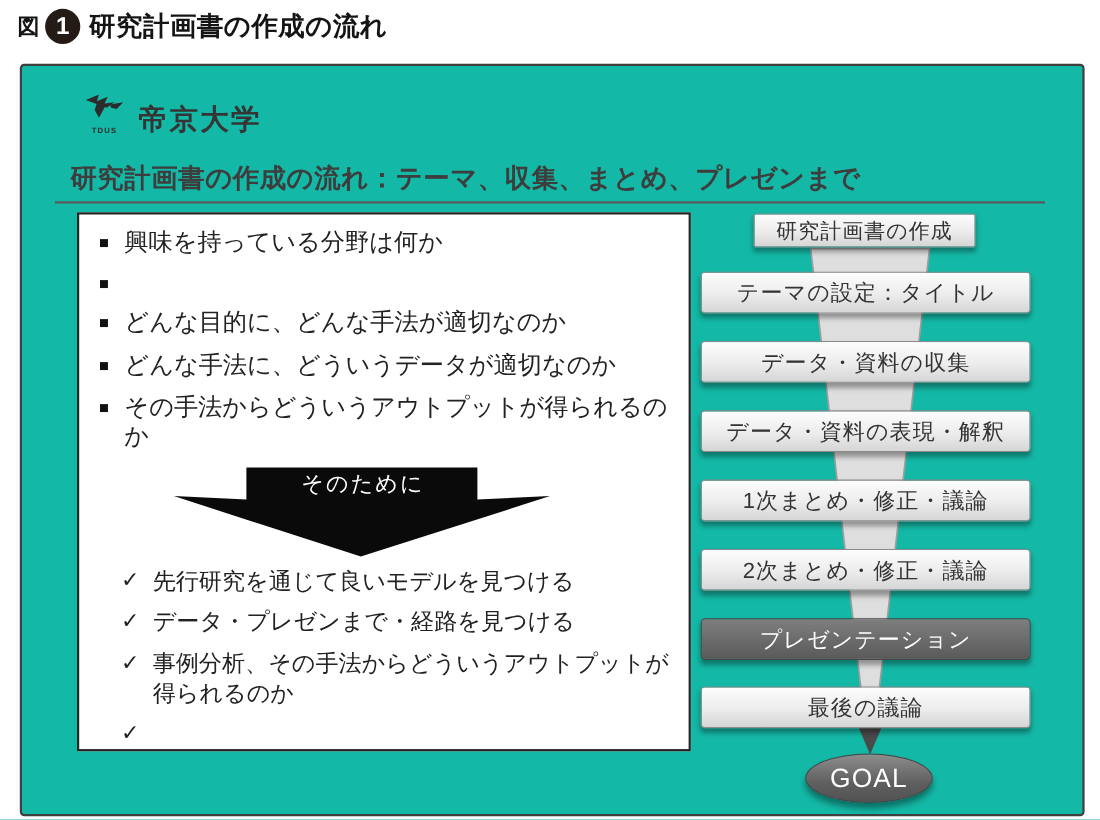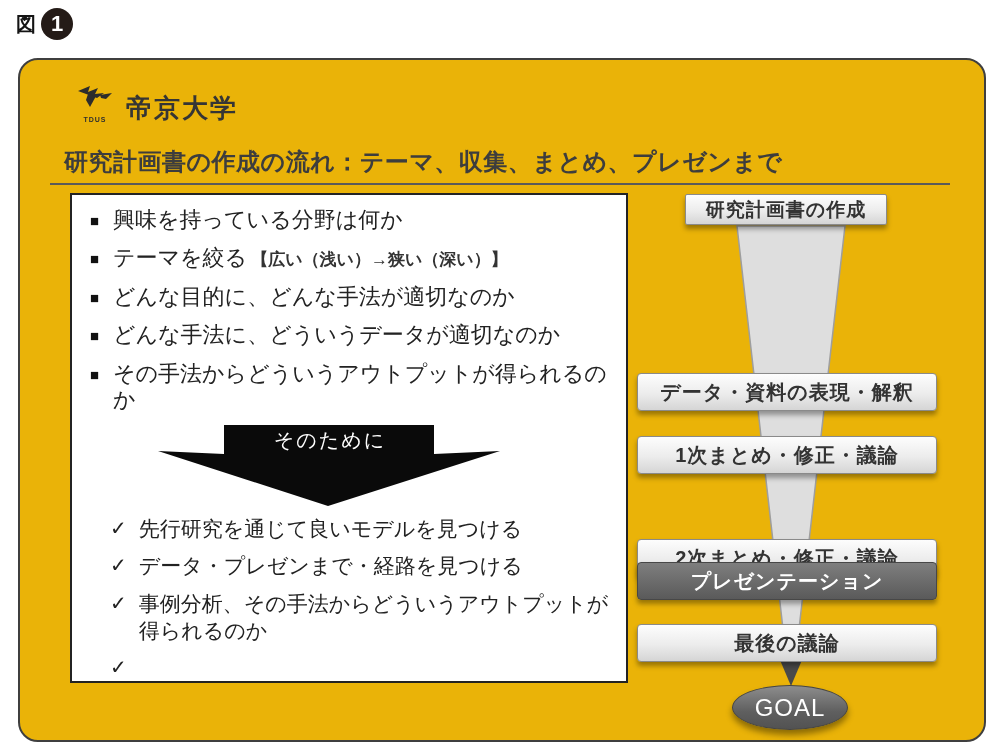--- a/index.html
+++ b/index.html
@@ -16,21 +16,21 @@
   .fig-num {
     width:32px; height:32px; margin:0 8px 0 5px; border-radius:50%;
     background:#241b17; color:#ffffff; display:flex; align-items:center; justify-content:center;
     font-size:22px; font-weight:bold; line-height:1;
   }
   .fig-title { font-size:24px; font-weight:900; color:#141414; letter-spacing:0.5px; }
 
   
   .panel {
     position:absolute; left:18px; top:58px; width:964px; height:680px;
-    border:2px solid #3f3f3f; border-radius:20px; background:#eab308;
+    border:2px solid #3f3f3f; border-radius:4px; background:#14b8a6;
   }
   .panel * { box-sizing:border-box; }
 
   
   .logo-row { position:absolute; left:54px; top:25px; display:flex; align-items:flex-start; }
   .logo-mark { width:42px; text-align:center; }
   .logo-mark svg { display:block; margin:0 auto; }
   .logo-sub { font-size:7px; letter-spacing:1px; color:#2e2e2e; line-height:1; margin-top:1px; font-weight:bold; }
   .logo-name { font-size:26px; font-weight:600; color:#353535; margin:6px 0 0 10px; letter-spacing:2px; }
 
@@ -60,50 +60,51 @@
 
   
   .funnel-svg { position:absolute; left:0; top:0; width:964px; height:680px; z-index:0; }
 
   .flow-box {
     position:absolute; left:617px; width:300px; height:38px; z-index:1;
     border:1px solid #8a8a8a; border-radius:4px;
     background:linear-gradient(180deg,#fdfdfd 0%,#ececec 55%,#d5d5d5 100%);
     box-shadow:0 4px 5px rgba(0,0,0,0.35);
     display:flex; align-items:center; justify-content:center;
-    font-size:20px; color:#333333; letter-spacing:1px; white-space:nowrap;font-weight:bold;
+    font-size:20px; color:#333333; letter-spacing:1px; white-space:nowrap;
   }
   .flow-box.dark {
     background:linear-gradient(180deg,#7e7e7e 0%,#5a5a5a 100%);
     color:#ffffff; border-color:#474747;
   }
   .flow-header { left:665px; width:202px; height:31px; font-size:19px; top:134px; border-radius:2px; }
   .step-0 { top:187px; }
   .step-1 { top:250px; }
   .step-2 { top:313px; }
   .step-3 { top:376px; }
-  .step-4 { top:439px;margin-top:40px; }
+  .step-4 { top:439px; }
   .step-5 { top:502px; }
   .step-6 { top:564px; }
 
   .goal {
     position:absolute; left:712px; top:625px; width:116px; height:45px; z-index:1;
     border-radius:50%; border:1px solid #454545;
     background:linear-gradient(180deg,#8d8d8d 0%,#5f5f5f 60%,#525252 100%);
     box-shadow:0 5px 6px rgba(0,0,0,0.4);
     display:flex; align-items:center; justify-content:center;
     color:#ffffff; font-size:24px; letter-spacing:1px;
   }
 </style>
 </head>
 <body>
 
 <div class="fig-caption">
   <span class="zu">図</span>
   <span class="fig-num">1</span>
+  <span class="fig-title">研究計画書の作成の流れ</span>
 </div>
 
 <div class="panel">
 
   <svg class="funnel-svg" viewBox="0 0 964 680" aria-hidden="true">
     <polygon points="717,166 825,166 775,604 767,604" fill="#dedede" stroke="#9e9e9e" stroke-width="1.5"></polygon>
     <polygon points="760,600 782,600 771,626" fill="#4a4a4a"></polygon>
   </svg>
 
   <div class="logo-row">
@@ -122,21 +123,20 @@
   <div class="title-rule"></div>
 
   <div class="left-box">
     <ul class="bullets">
       <li>
         <span class="bullet-mark">■</span>
         <span>興味を持っている分野は何か</span>
       </li>
       <li>
         <span class="bullet-mark">■</span>
-        <span><span>テーマを絞る</span><span class="bullet-note">【広い（浅い）→狭い（深い）】</span></span>
       </li>
       <li>
         <span class="bullet-mark">■</span>
         <span>どんな目的に、どんな手法が適切なのか</span>
       </li>
       <li>
         <span class="bullet-mark">■</span>
         <span>どんな手法に、どういうデータが適切なのか</span>
       </li>
       <li>
@@ -163,20 +163,22 @@
         <span class="check-mark">✓</span>
         <span>事例分析、その手法からどういうアウトプットが得られるのか</span>
       </li>
       <li>
         <span class="check-mark">✓</span>
       </li>
     </ul>
   </div>
 
   <div class="flow-box flow-header">研究計画書の作成</div>
+  <div class="flow-box step-0">テーマの設定：タイトル</div>
+  <div class="flow-box step-1">データ・資料の収集</div>
   <div class="flow-box step-2">データ・資料の表現・解釈</div>
   <div class="flow-box step-3">1次まとめ・修正・議論</div>
   <div class="flow-box step-4">2次まとめ・修正・議論</div>
   <div class="flow-box dark step-5">プレゼンテーション</div>
   <div class="flow-box step-6">最後の議論</div>
 
   <div class="goal">GOAL</div>
 </div>
 
 </body></html>

